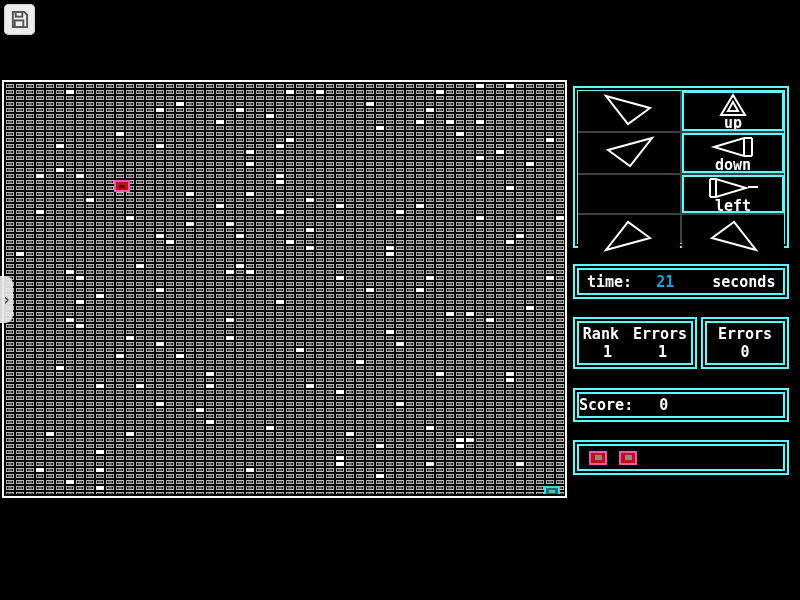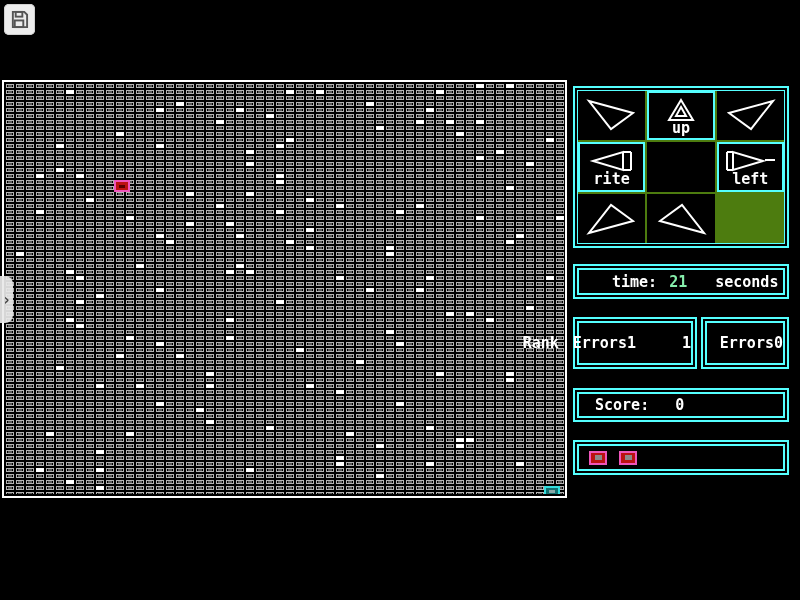--- a/index.html
+++ b/index.html
@@ -27,42 +27,42 @@
   .panel { position:absolute; left:573px; width:216px; border:2px solid #55ffff;
            background:#000; padding:2px; }
   .panel-inner { border:2px solid #55ffff; width:100%; height:100%;
                  display:flex; align-items:center; color:#fff;
                  font-weight:bold; font-size:15px; }
 
   
   #dirpad { position:absolute; left:573px; top:86px; width:216px; height:162px;
             border:2px solid #55ffff; background:#000; padding:2px; }
   #dirgrid { display:grid; width:100%; height:100%;
-             grid-template-columns:1fr 1fr 1fr; grid-template-rows:1fr 1fr 1fr;
-             gap:2px; background:#4d7c0f; border:1px solid #55ffff; }
+             grid-template-columns:1fr 1fr; grid-template-rows:1fr 1fr 1fr;
+             gap:2px; background:#404040; border:1px solid #55ffff; }
   .dcell { background:#000; display:flex; flex-direction:column;
            align-items:center; justify-content:center; color:#fff;
            font-weight:bold; font-size:15px; cursor:pointer; }
   .dcell.hl { box-shadow:inset 0 0 0 2px #55ffff; }
   .dcell svg { display:block; }
   .dlabel { line-height:14px; margin-top:-2px; }
 
   #time-panel  { top:264px; height:35px; }
-  #time-panel .panel-inner { padding-left:33px; }
-  #time-value  { color:#86efac; margin-left:12px; }
-  #time-unit   { margin-left:28px; }
+  #time-panel .panel-inner { padding-left:8px; }
+  #time-value  { color:#0ea5e9; margin-left:24px; }
+  #time-unit   { margin-left:38px; }
 
   #rank-panel   { top:317px; width:124px; height:52px; }
   #errors-panel { top:317px; left:701px; width:88px; height:52px; }
-  .two-line { flex-direction:row; justify-content:flex-end; line-height:18px; }
+  .two-line { flex-direction:column; justify-content:center; line-height:18px; }
   .rl-row { display:flex; gap:14px; }
   .rl-row span { text-align:center; }
 
   #score-panel { top:388px; height:34px; }
-  #score-panel .panel-inner { padding-left:16px; }
+  #score-panel .panel-inner { }
   #score-value { margin-left:26px; }
 
   #buttons-panel { top:440px; height:35px; }
   #buttons-panel .panel-inner { padding-left:10px; gap:12px; }
   .mini-btn { width:18px; height:14px; border:2px solid #ee55bb; background:#bb1111;
               display:flex; align-items:center; justify-content:center; cursor:pointer; }
   .mini-btn .dash { width:7px; height:5px; background:#8a8a8a; }
 </style>
 </head>
 <body>
@@ -249,21 +249,21 @@
       <div class="dcell">
         <svg width="62" height="40" viewBox="0 0 62 40">
           <polygon points="54,5 10,17 32,33" fill="none" stroke="#fff" stroke-width="2"></polygon>
         </svg>
       </div>
       <div class="dcell hl">
         <svg width="62" height="26" viewBox="0 0 62 26">
           <polygon points="12,13 42,4 42,22" fill="none" stroke="#fff" stroke-width="2"></polygon>
           <path d="M42,4 h8 M50,4 v18 M42,22 h8" fill="none" stroke="#fff" stroke-width="2"></path>
         </svg>
-        <div class="dlabel">rite</div>
+        <div class="dlabel">down</div>
       </div>
       <div class="dcell"></div>
       <div class="dcell hl">
         <svg width="62" height="26" viewBox="0 0 62 26">
           <polygon points="44,13 14,4 14,22" fill="none" stroke="#fff" stroke-width="2"></polygon>
           <path d="M14,4 h-6 M8,4 v18 M14,22 h-6 M46,12 h10" fill="none" stroke="#fff" stroke-width="2"></path>
         </svg>
         <div class="dlabel">left</div>
       </div>
       <div class="dcell">

